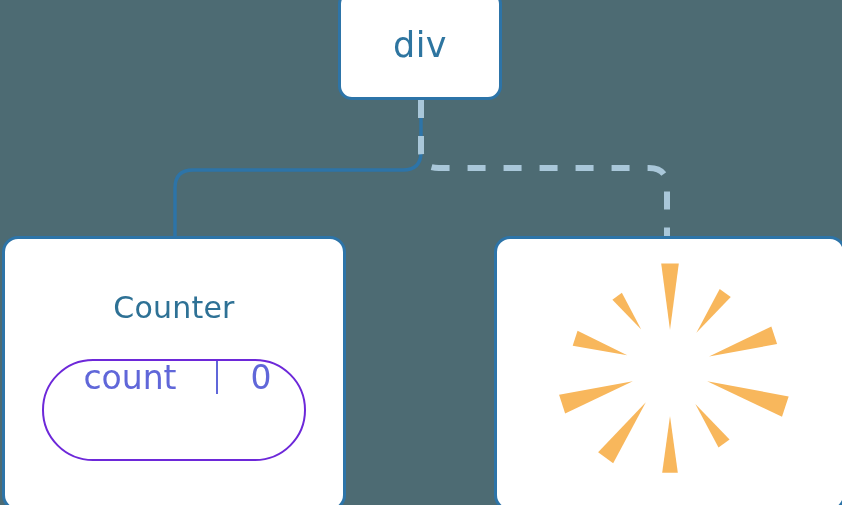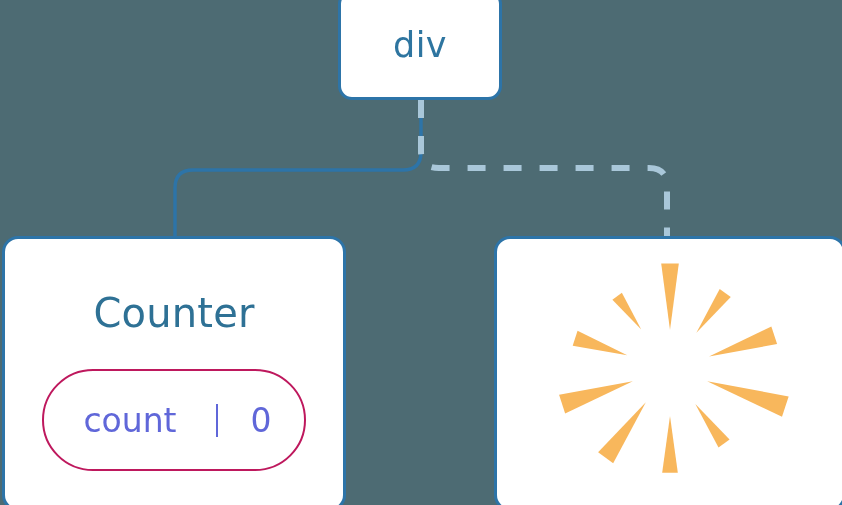--- a/index.html
+++ b/index.html
@@ -59,37 +59,37 @@
     top: 236px;
     width: 344px;
     height: 275px;
     border-radius: 16px;
     display: flex;
     flex-direction: column;
     align-items: center;
   }
   .node-label-counter {
     color: #2e7195;
-    font-size: 40px;
+    font-size: 30px;
     line-height: 1;
     margin-top: 54px;
     letter-spacing: 0.2px;
   }
 
   
   .pill {
     position: relative;
     margin-top: 36px;
     width: 264px;
     height: 102px;
-    border: 2px solid #be185d;
+    border: 2px solid #6d28d9;
     border-radius: 52px;
     box-sizing: border-box;
     display: flex;
-    align-items: center;
+    align-items: flex-start;
     background: #ffffff;
   }
   .pill-key,
   .pill-val {
     display: flex;
     align-items: center;
     justify-content: center;
     color: #6067d9;
     font-size: 33px;
     line-height: 1;

